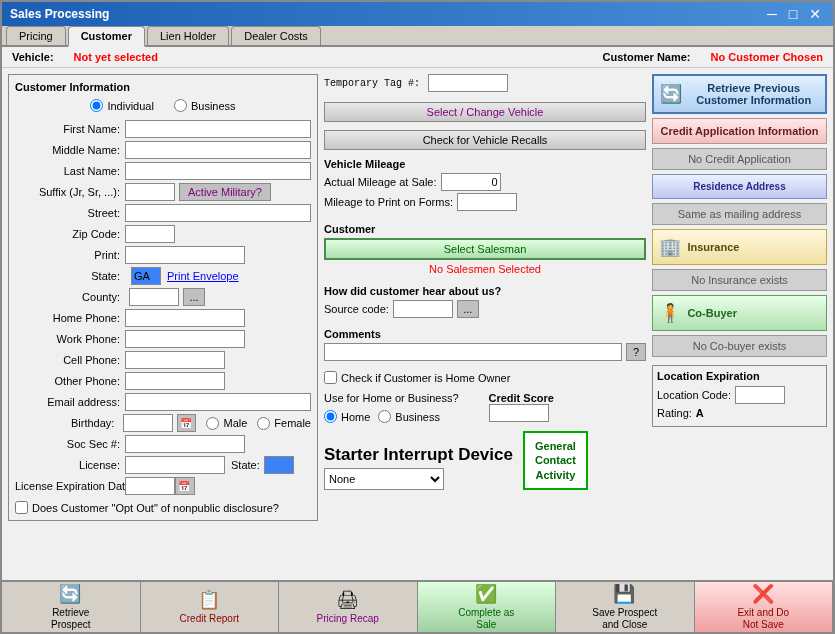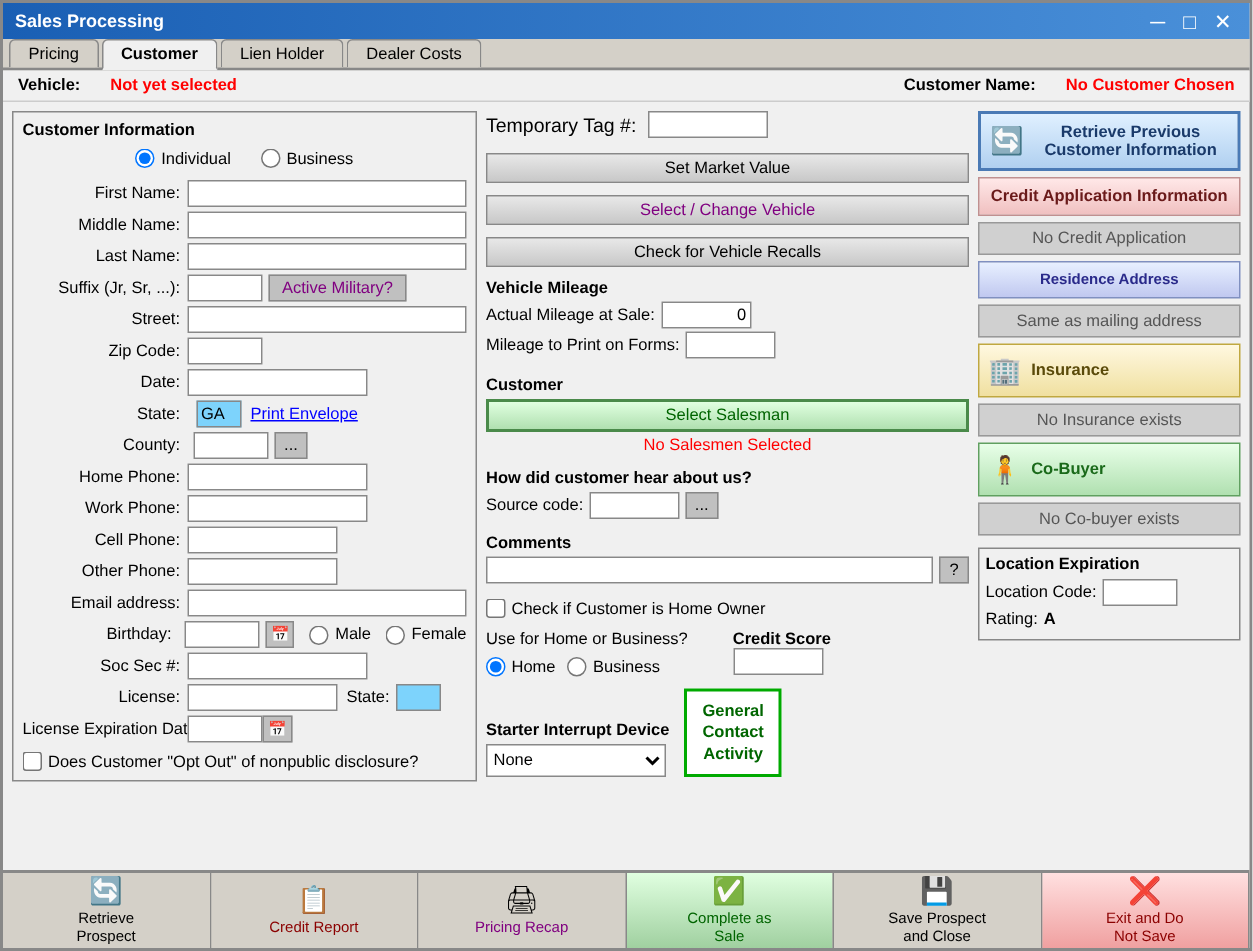--- a/index.html
+++ b/index.html
@@ -33,37 +33,37 @@
     
     .form-row { display: flex; align-items: center; margin-bottom: 3px; }
     .form-label { width: 110px; text-align: right; padding-right: 5px; white-space: nowrap; }
     .form-input { height: 18px; border: 1px solid #888; background: white; flex: 1; padding: 0 2px; font-size: 11px; }
     .form-input-small { height: 18px; width: 50px; border: 1px solid #888; background: white; padding: 0 2px; font-size: 11px; }
     
     .suffix-row { display: flex; align-items: center; }
     .active-military-btn { background: #c0c0c0; border: 1px solid #888; padding: 2px 8px; cursor: pointer; color: purple; font-size: 11px; margin-left: 4px; }
     
     .state-row { display: flex; align-items: center; gap: 6px; }
-    .state-input { width: 30px; height: 18px; border: 1px solid #888; background: #7dd3fc; font-size: 11px; padding: 0 2px; }
+    .state-input { width: 30px; height: 18px; border: 1px solid #888; background: #3b82f6; font-size: 11px; padding: 0 2px; }
     .print-envelope-btn { color: blue; background: none; border: none; cursor: pointer; text-decoration: underline; font-size: 11px; }
     
     .county-row { display: flex; align-items: center; gap: 4px; }
     .dots-btn { width: 22px; height: 18px; border: 1px solid #888; background: #c0c0c0; cursor: pointer; font-size: 11px; display: flex; align-items: center; justify-content: center; }
     
     .checkbox-row { display: flex; align-items: center; margin-top: 6px; }
     .checkbox-label { margin-left: 4px; font-size: 11px; }
     
     .birthday-row { display: flex; align-items: center; gap: 4px; }
     .cal-btn { width: 20px; height: 18px; background: #c0c0c0; border: 1px solid #888; cursor: pointer; display: flex; align-items: center; justify-content: center; font-size: 10px; }
     
     
     .middle-panel { flex: 1; display: flex; flex-direction: column; gap: 4px; }
     
     .temp-tag-row { display: flex; align-items: center; gap: 8px; margin-bottom: 6px; }
-    .temp-tag-label { white-space: nowrap; font-size: 13px; }
+    .temp-tag-label { white-space: nowrap; font-size: 10px; font-family: Liberation Mono, monospace; }
     
     .mid-btn { width: 100%; padding: 3px; background: linear-gradient(to bottom, #e8e8e8, #c8c8c8); border: 1px solid #888; cursor: pointer; font-size: 11px; margin-bottom: 4px; }
     .mid-btn.purple-text { color: purple; }
     
     .vehicle-mileage-section { margin-bottom: 6px; }
     .vehicle-mileage-title { font-weight: bold; margin-bottom: 3px; }
     .mileage-row { display: flex; align-items: center; margin-bottom: 2px; }
     .mileage-label { font-size: 11px; margin-right: 4px; }
     .mileage-input { width: 60px; height: 18px; border: 1px solid #888; background: white; text-align: right; font-size: 11px; padding: 0 2px; }
     
@@ -86,21 +86,21 @@
     
     .homeowner-row { display: flex; align-items: center; margin-bottom: 4px; }
     .home-biz-row { display: flex; align-items: center; gap: 4px; margin-bottom: 6px; }
     .home-biz-label { font-size: 11px; }
     
     .credit-score-section { margin-left: 10px; }
     .credit-score-label { font-weight: bold; font-size: 11px; }
     .credit-score-input { width: 60px; height: 18px; border: 1px solid #888; background: white; font-size: 11px; }
     
     .starter-section { }
-    .starter-label { font-weight: bold; font-size: 11px; margin-bottom: 3px; }
+    .starter-label { font-weight: bold; font-size: 17px; margin-bottom: 3px; }
     .starter-select { height: 22px; border: 1px solid #888; background: white; font-size: 11px; width: 120px; }
     
     .general-contact-btn { background: white; border: 2px solid #00aa00; padding: 6px 10px; cursor: pointer; font-weight: bold; color: #006600; text-align: center; font-size: 11px; line-height: 1.3; }
     
     
     .right-panel { width: 175px; flex-shrink: 0; display: flex; flex-direction: column; gap: 4px; }
     
     .retrieve-btn { background: linear-gradient(to bottom, #e0f0ff, #b0d0f0); border: 2px solid #4a7ab5; padding: 6px; cursor: pointer; display: flex; align-items: center; gap: 6px; font-size: 11px; font-weight: bold; color: #1a3a6a; }
     .retrieve-icon { font-size: 18px; }
     
@@ -202,21 +202,21 @@
         </div>
         <div class="form-row">
           <span class="form-label">Street:</span>
           <input class="form-input" type="text" style="">
         </div>
         <div class="form-row">
           <span class="form-label">Zip Code:</span>
           <input class="form-input-small" type="text" style="">
         </div>
         <div class="form-row">
-          <span class="form-label">Date:</span>
+          <span class="form-label">Print:</span>
           <input class="form-input" type="text" style="width: 120px; flex: 0 0 auto;">
         </div>
         <div class="form-row state-row">
           <span class="form-label">State:</span>
           <input class="state-input" type="text" value="GA" style="">
           <button class="print-envelope-btn">Print Envelope</button>
         </div>
         <div class="form-row county-row">
           <span class="form-label">County:</span>
           <input class="form-input-small" type="text" style="">
@@ -280,21 +280,20 @@
       </div>
     </div>
 
     <div class="middle-panel">
 
       <div class="temp-tag-row">
         <span class="temp-tag-label">Temporary Tag #:</span>
         <input class="form-input-small" type="text" style="width: 80px;">
       </div>
 
-      <button class="mid-btn">Set Market Value</button>
       <button class="mid-btn purple-text">Select / Change Vehicle</button>
       <button class="mid-btn">Check for Vehicle Recalls</button>
 
       <div class="vehicle-mileage-section">
         <div class="vehicle-mileage-title">Vehicle Mileage</div>
         <div class="mileage-row">
           <span class="mileage-label">Actual Mileage at Sale:</span>
           <input class="mileage-input" type="text" value="0" style="">
         </div>
         <div class="mileage-row">

